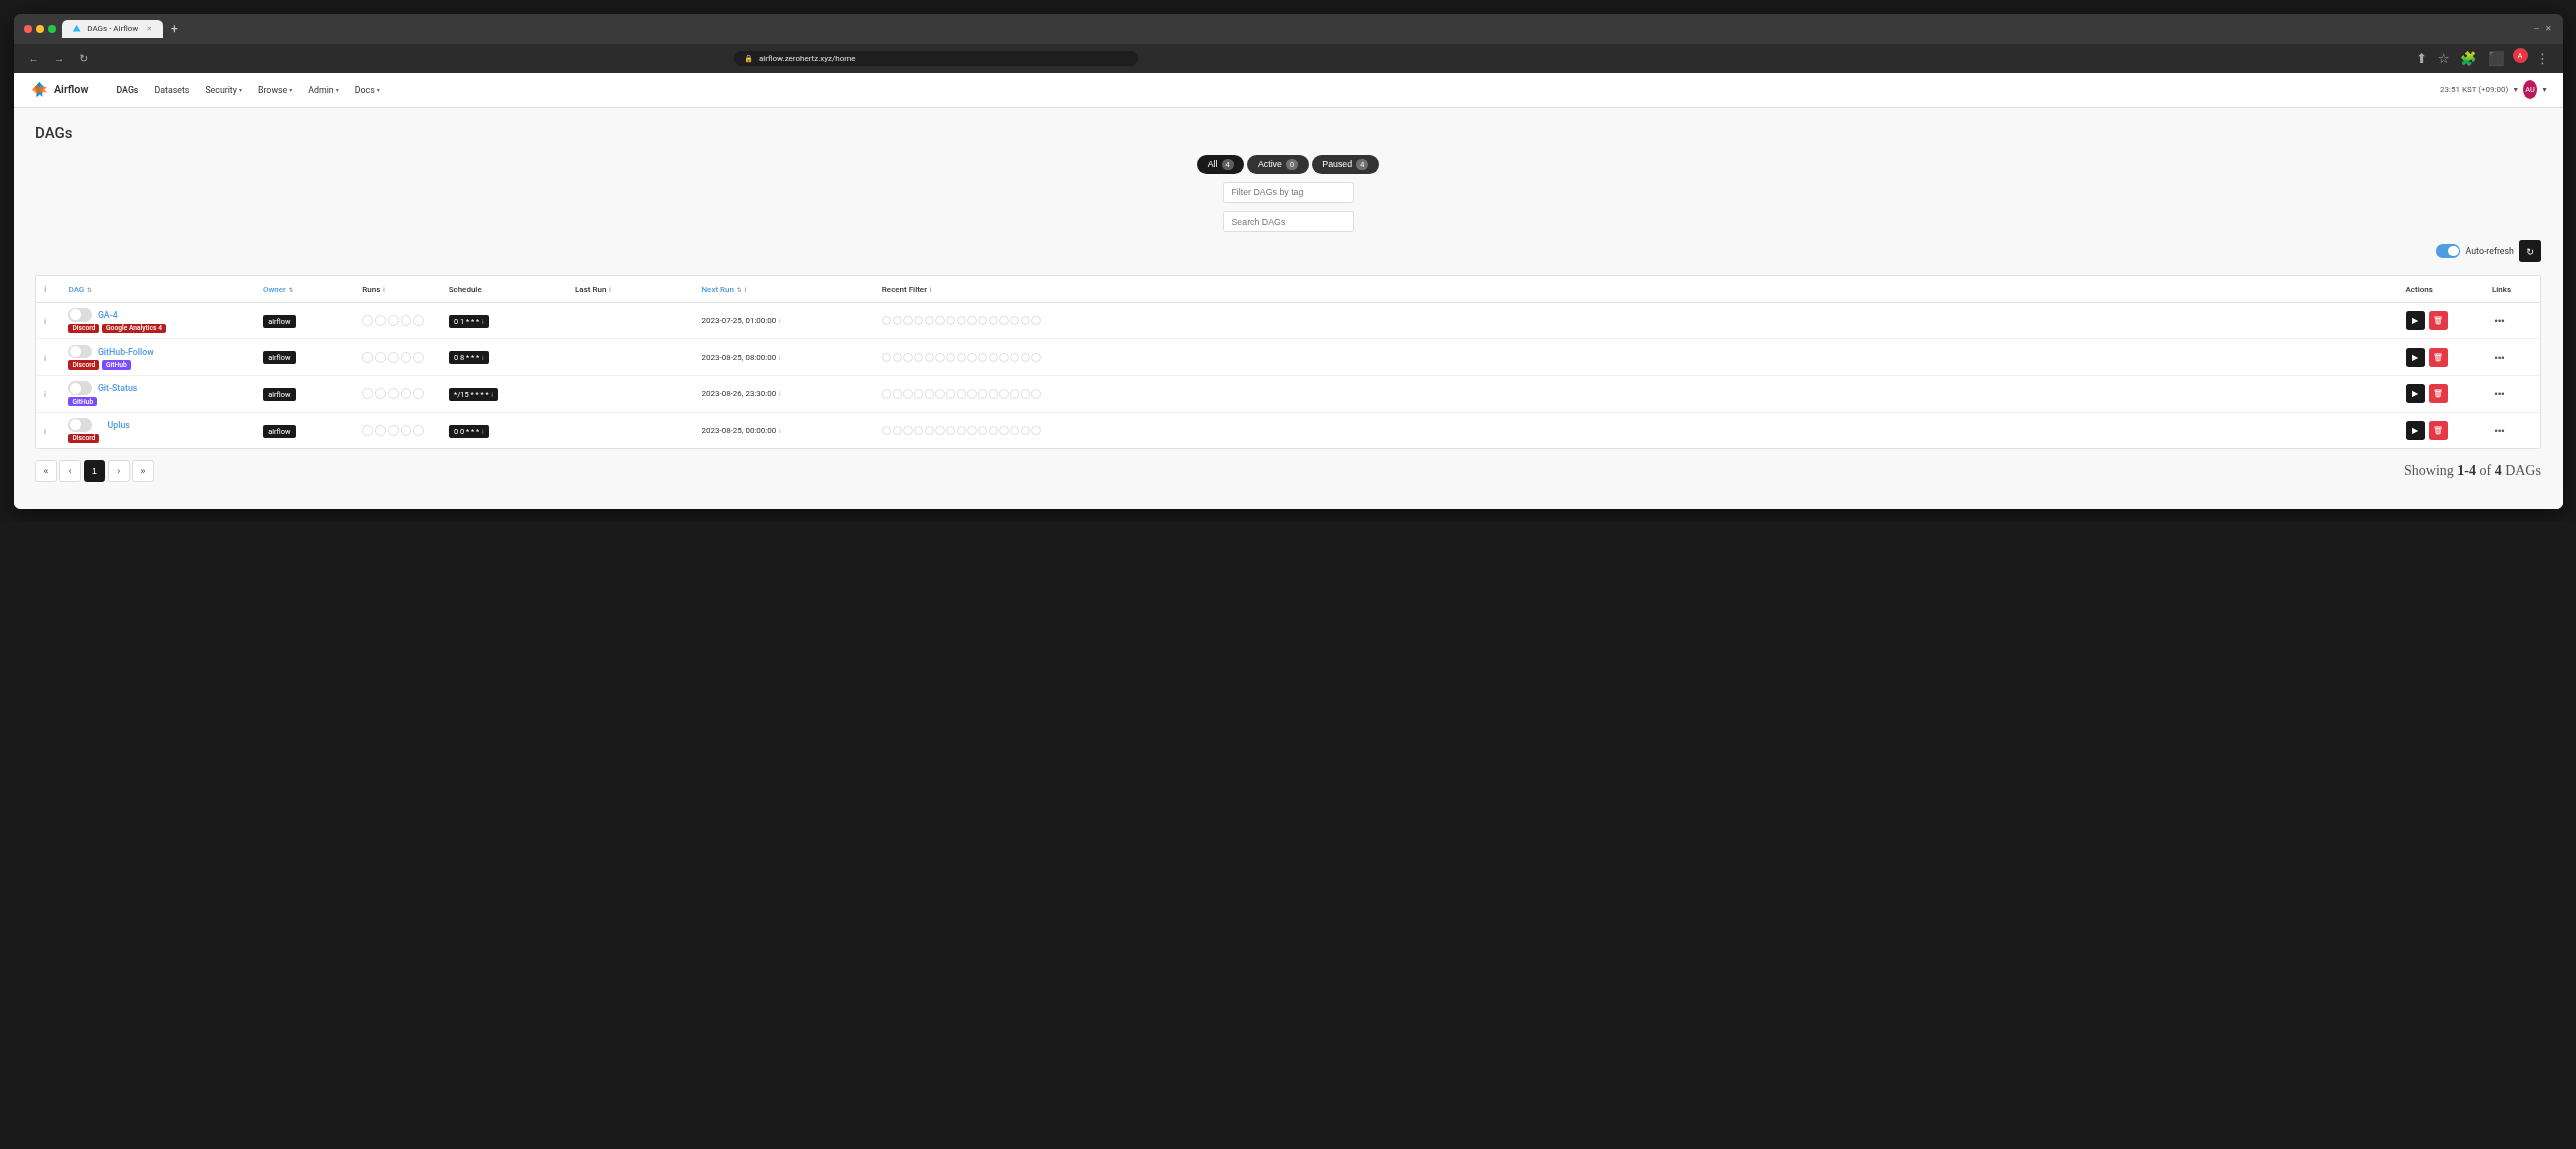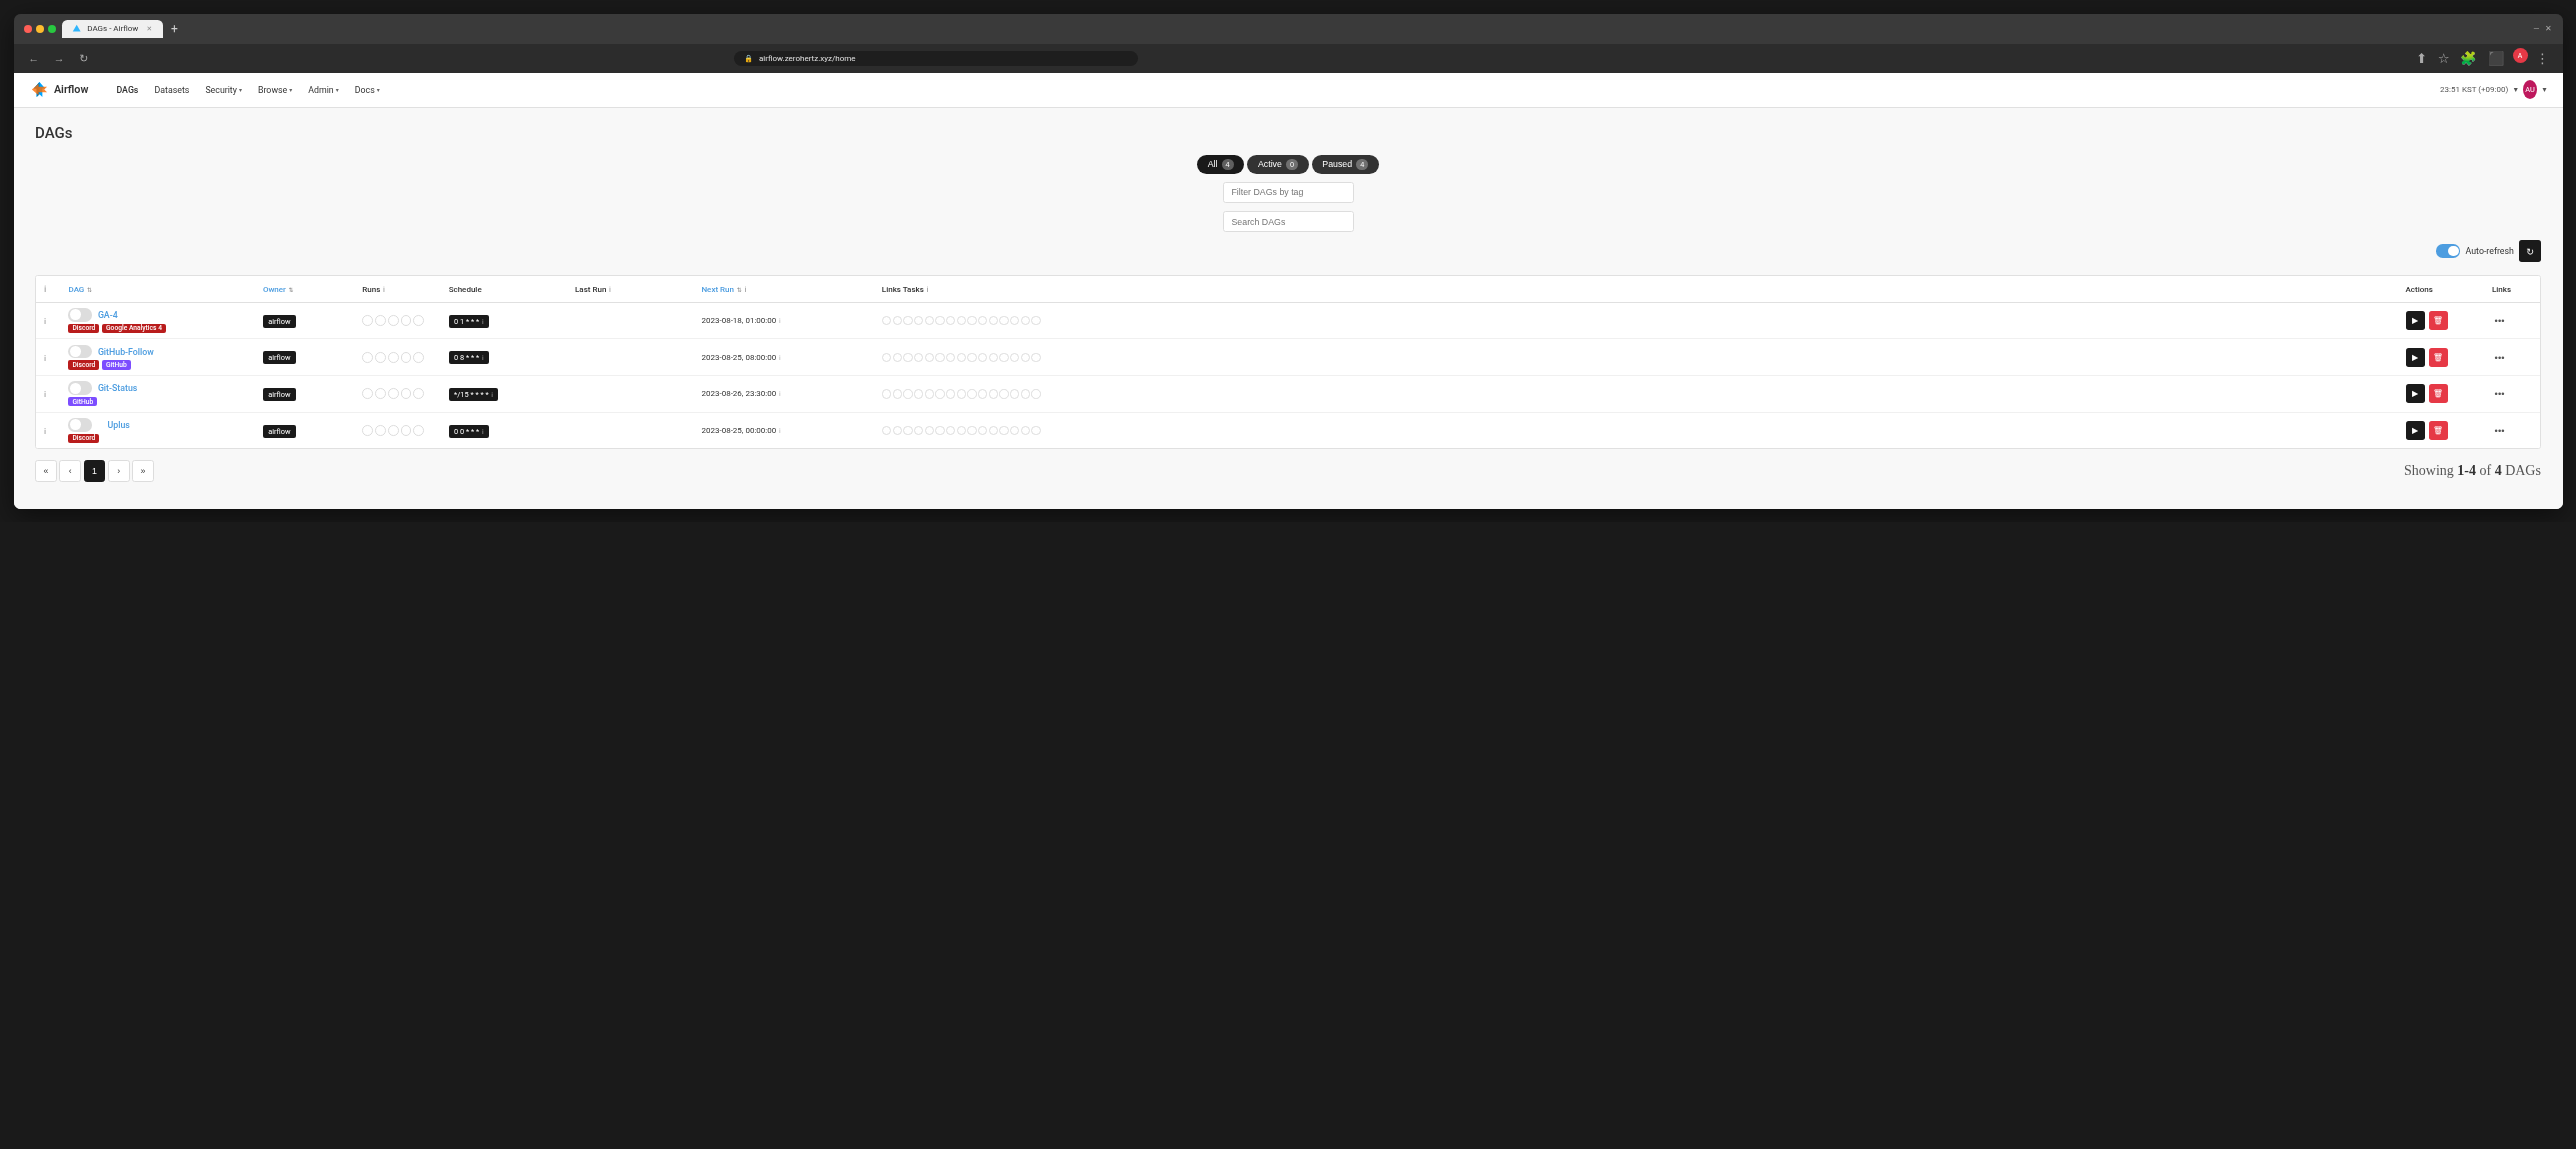--- a/index.html
+++ b/index.html
@@ -256,21 +256,21 @@
           <div class="th">
             <span>Last Run</span>
             <span class="info-icon">ℹ</span>
           </div>
           <div class="th">
             <a href="#">Next Run</a>
             <span class="sort-arrows">⇅</span>
             <span class="info-icon">ℹ</span>
           </div>
           <div class="th">
-            <span>Links Tasks</span>
+            <span>Recent Filter</span>
             <span class="info-icon">ℹ</span>
           </div>
           <div class="th">
             <span>Actions</span>
           </div>
           <div class="th">
             <span>Links</span>
           </div>
         </div>
 
@@ -304,21 +304,21 @@
             <span class="schedule-badge">
               <span>0 1 * * *</span>
               <span style="color:#aaa; font-size:6.7px;">ℹ</span>
             </span>
           </div>
           <div>
             <span class="last-run"></span>
           </div>
           <div>
             <span class="next-run">
-              <span>2023-08-18, 01:00:00</span>
+              <span>2023-07-25, 01:00:00</span>
               <span style="color:#aaa; font-size:6.7px;">ℹ</span>
             </span>
           </div>
           <div class="recent-tasks">
             <div class="task-circle"></div>
               <div class="task-circle"></div>
               <div class="task-circle"></div>
               <div class="task-circle"></div>
               <div class="task-circle"></div>
               <div class="task-circle"></div>

